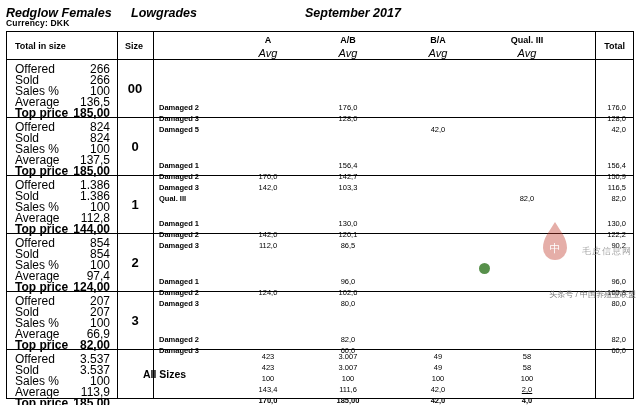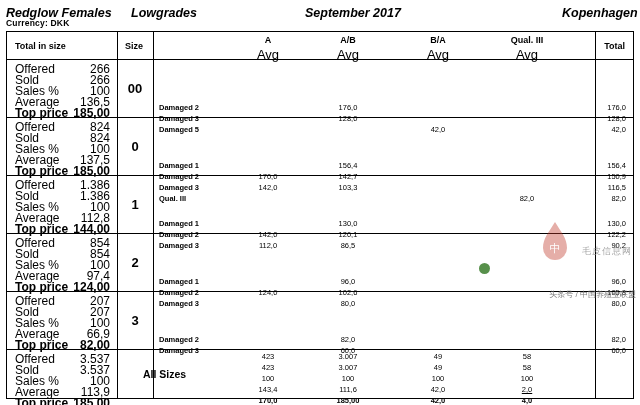--- a/index.html
+++ b/index.html
@@ -40,21 +40,21 @@
   
   .colhdr{
     position:absolute;left:0;top:0;width:100%;height:28px;
     border-bottom:1px solid #000;
     box-sizing:border-box;
   }
   .colhdr .cname{
     position:absolute;top:3px;font-size:9px;font-weight:bold;text-align:center;
   }
   .colhdr .cavg{
-    position:absolute;top:15px;font-size:13px;text-align:center;
+    position:absolute;top:15px;font-size:11px;text-align:center;font-style:italic;
   }
   .colhdr .lbl-total{
     position:absolute;left:8px;top:9px;font-size:9px;font-weight:bold;
   }
   .colhdr .lbl-size{
     position:absolute;left:118px;top:9px;font-size:9px;font-weight:bold;
   }
   .colhdr .lbl-rtotal{
     position:absolute;right:8px;top:9px;font-size:9px;font-weight:bold;
   }
@@ -130,21 +130,20 @@
 </style>
 </head>
 <body>
 
 <div class="page">
 
   <div class="hdr">
     <div class="t h-title">Redglow Females</div>
     <div class="t h-grade">Lowgrades</div>
     <div class="t h-date">September 2017</div>
-    <div class="t h-place">Kopenhagen</div>
   </div>
   <div class="currency">Currency: DKK</div>
 
   <div class="tbl">
 
     <div class="colhdr">
       <div class="lbl-total">Total in size</div>
       <div class="lbl-size">Size</div>
       <div class="lbl-rtotal">Total</div>
 

